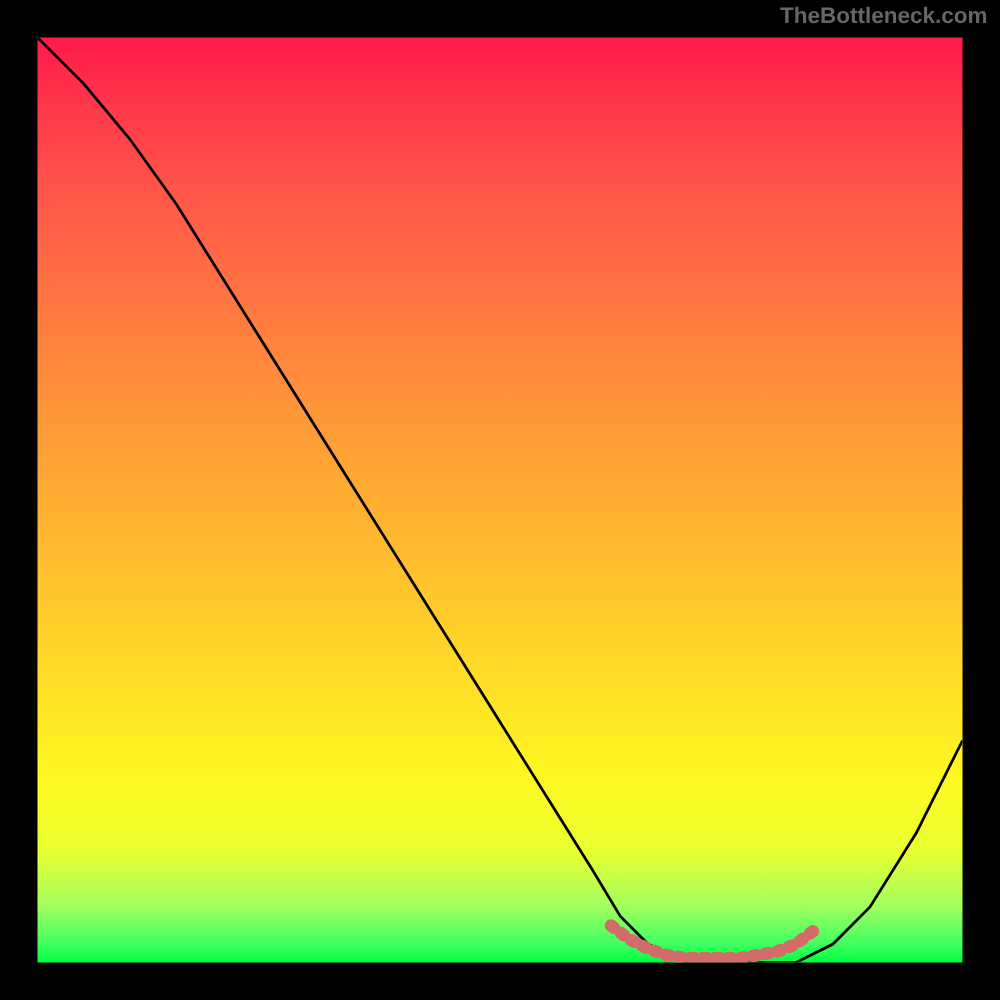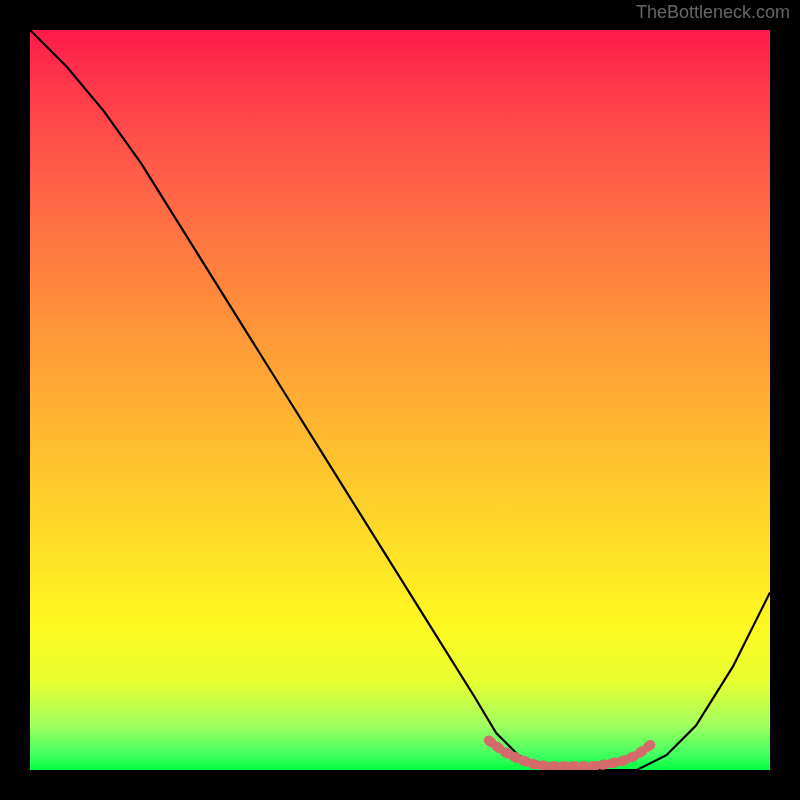--- a/index.html
+++ b/index.html
@@ -10,21 +10,21 @@
     position: relative;
     overflow: hidden;
     font-family: Arial, sans-serif;
   }
   .attribution {
     position: absolute;
     top: 2px;
     right: 10px;
     color: #666666;
     font-size: 18px;
-    font-weight: normal;
+    font-weight: bold;
     z-index: 10;
   }
   .plot-area {
     position: absolute;
     left: 30px;
     top: 30px;
     width: 740px;
     height: 740px;
   }
   .gradient-bg {

